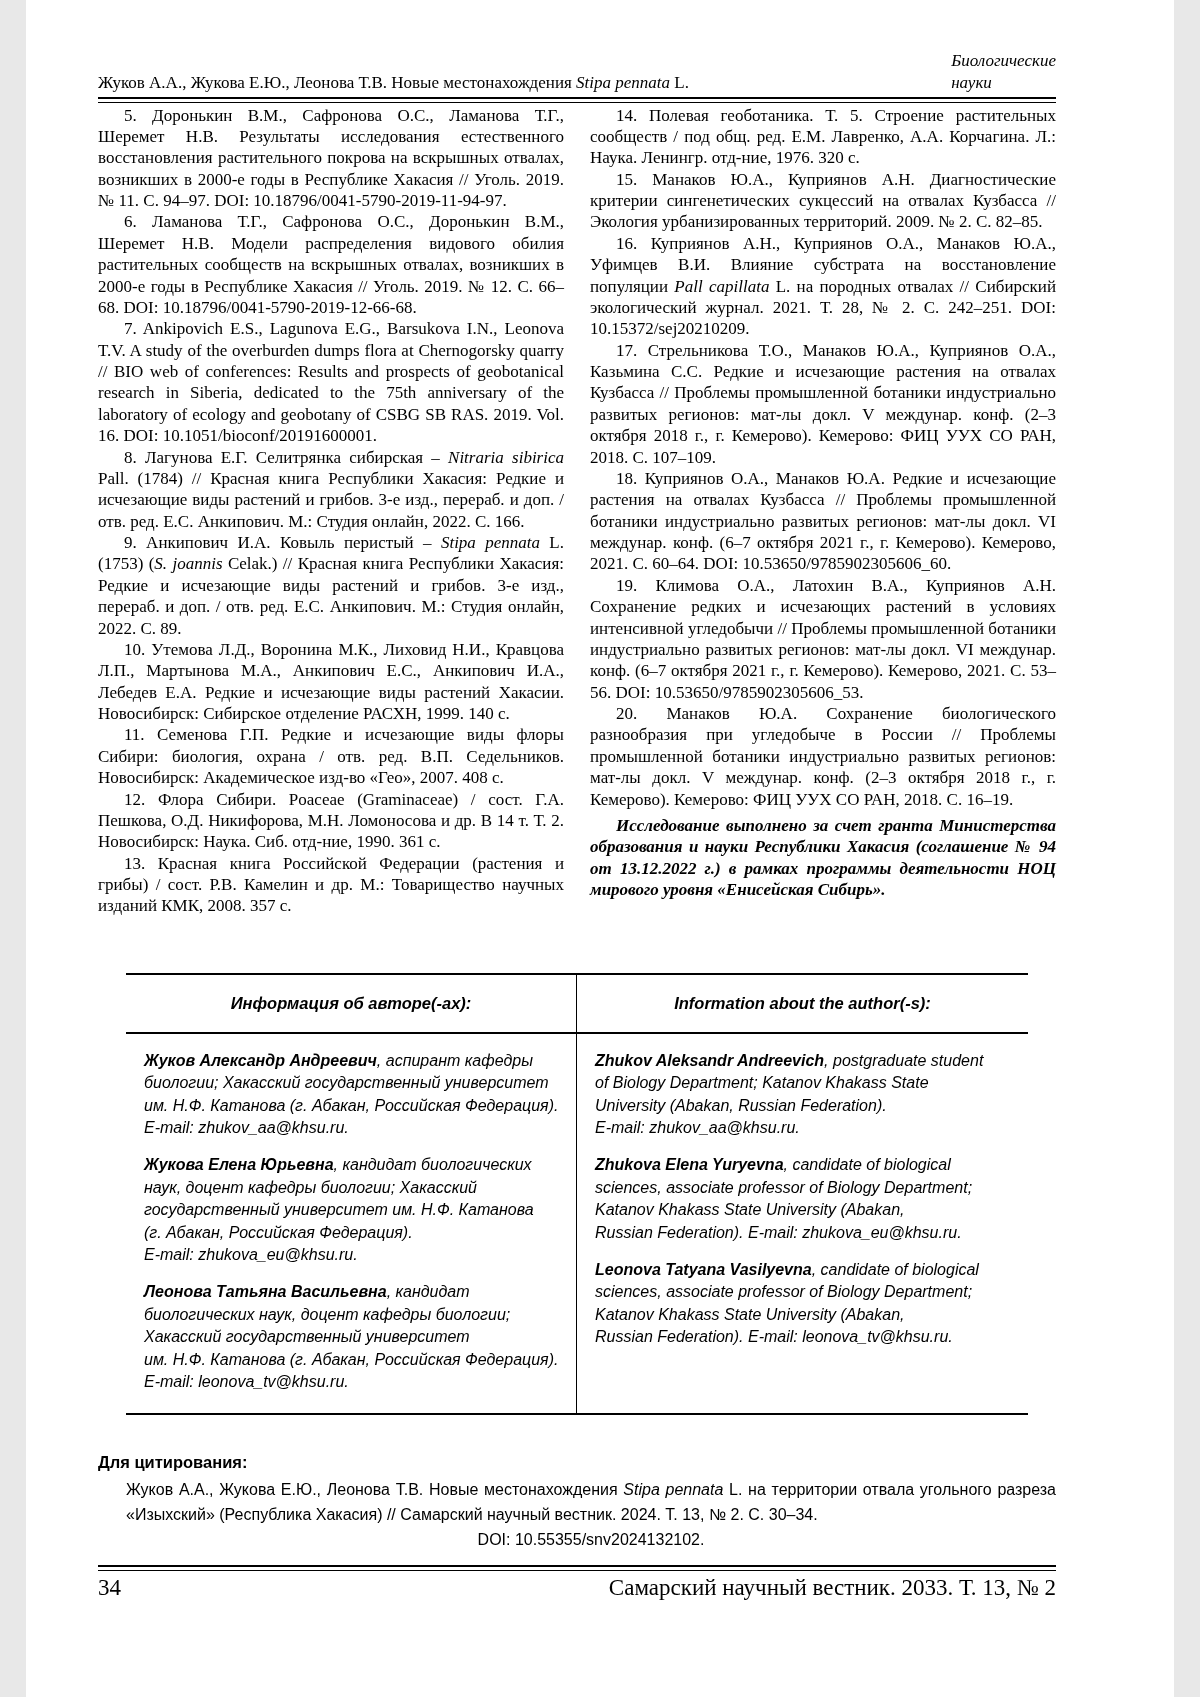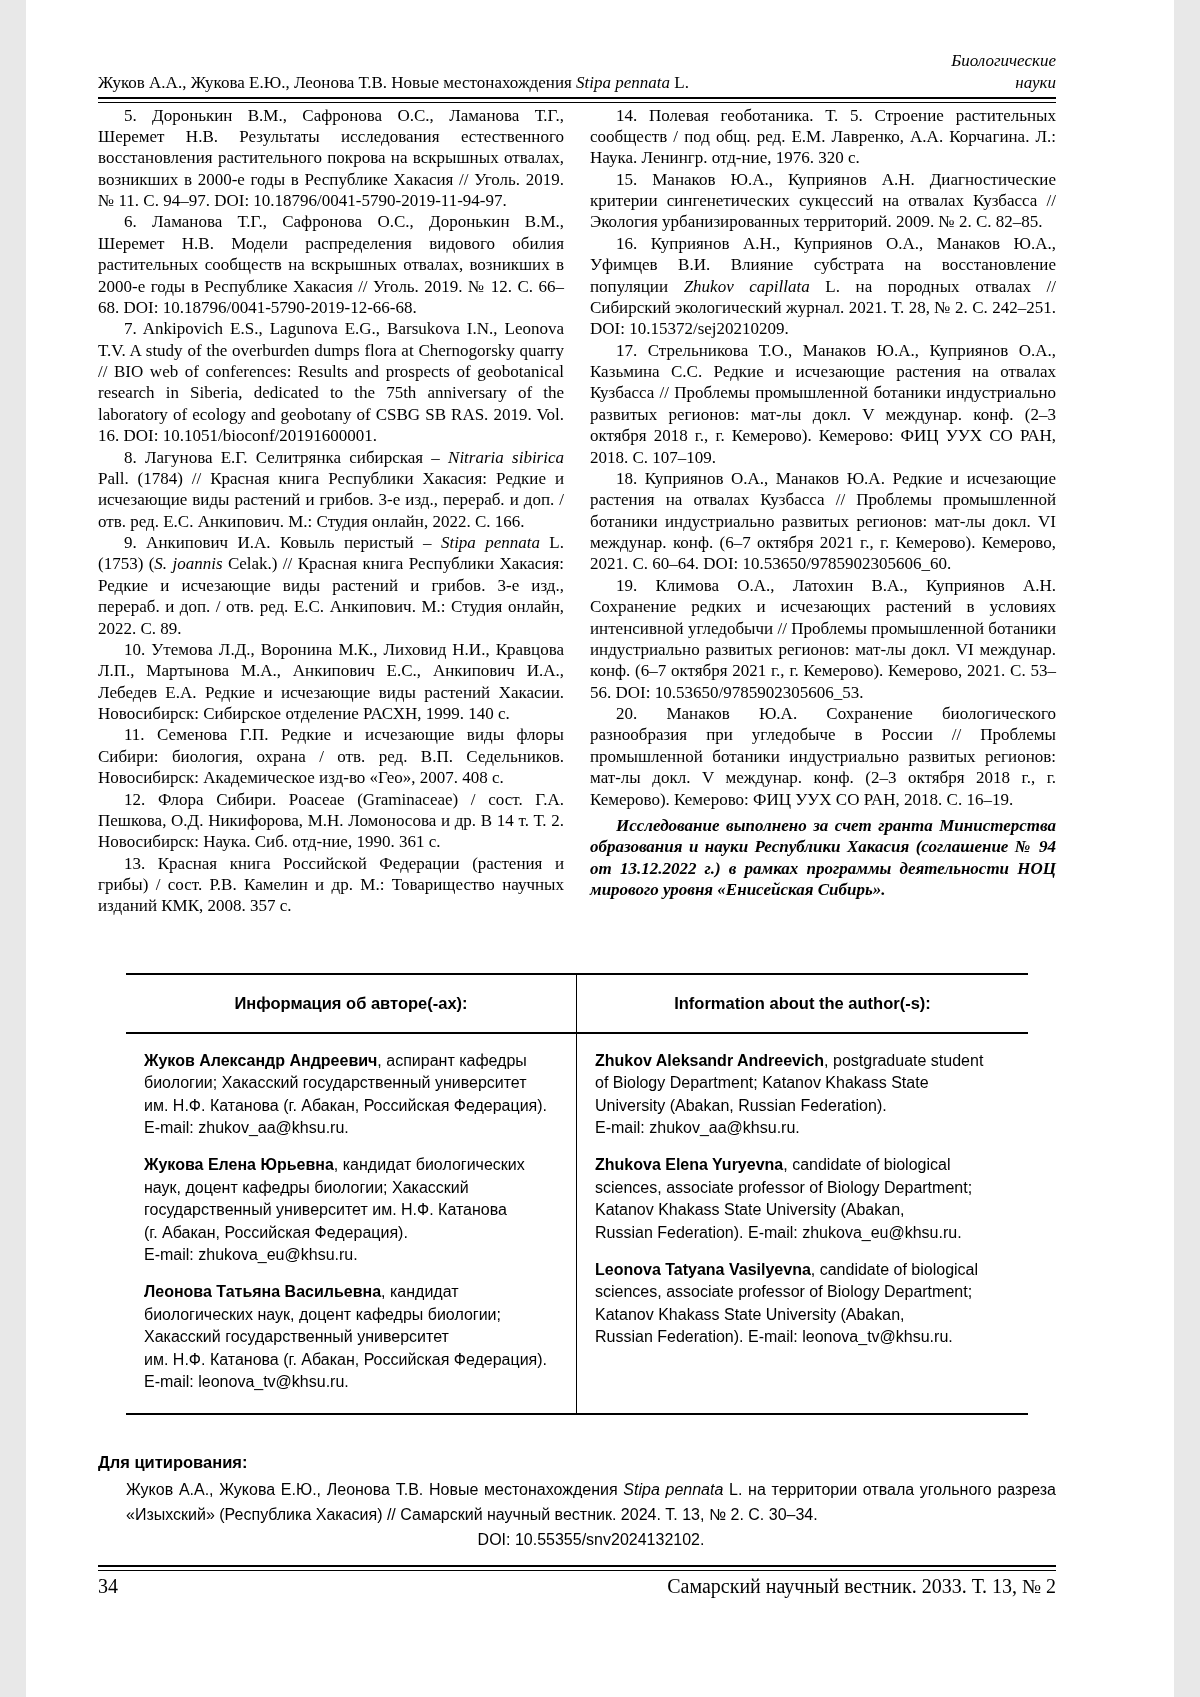--- a/index.html
+++ b/index.html
@@ -14,21 +14,21 @@
   }
   .content { width:958px; margin:0 0 0 72px; }
 
   
   .running-head {
     display:flex; justify-content:space-between; align-items:flex-end;
     padding-top:50px;
     font-size:17px; line-height:1.28;
   }
   .rh-left { max-width:700px; }
-  .rh-right { font-style:italic; text-align:right; white-space:nowrap; }
+  .rh-right { font-style:italic; text-align:left; white-space:nowrap; }
   .rule-double {
     height:3px;
     border-top:2.5px solid #000;
     border-bottom:1.2px solid #000;
     margin-top:3px;
   }
 
   
   .cols { display:flex; gap:26px; margin-top:2px; }
   .col { flex:1; text-align:justify; font-size:17px; line-height:1.258; }
@@ -38,21 +38,21 @@
     font-weight:bold; font-style:italic;
     text-align:justify;
   }
 
   
   .authors-table {
     display:grid; grid-template-columns:1fr 1fr;
     width:902px; margin:56px 0 8px 28px;
     border-top:2.5px solid #000; border-bottom:2.5px solid #000;
     font-family:"Liberation Sans", sans-serif;
-    font-size:16px; line-height:1.4;
+    font-size:16px; line-height:1.4;font-style:italic;
   }
   .th {
     font-weight:bold; text-align:center;
     padding:17px 8px;
     border-bottom:2.2px solid #000;
     font-size:16.5px;
   }
   .th-ru, .td-ru { border-right:1.8px solid #000; }
   .td { padding:16px 8px 20px 18px; }
   .author-block { margin:0 0 15px 0; }
@@ -65,21 +65,21 @@
     margin:6px 0 0 28px; width:930px;
     font-size:16px; line-height:1.55;
     text-align:justify;
   }
   .citation-doi { text-align:center; }
 
   
   .page-footer { margin-top:12px; }
   .footer-row {
     display:flex; justify-content:space-between;
-    font-size:20px; padding-top:4px;
+    font-size:23px; padding-top:4px;
   }
 </style>
 </head>
 <body>
 
 <div class="page">
   <div class="content">
 
     <div class="running-head">
       <div class="rh-left">
@@ -101,21 +101,21 @@
           <p class="ref">9. Анкипович И.А. Ковыль перистый – <i>Stipa pennata</i> L. (1753) (<i>S. joannis</i> Celak.) // Красная книга Республики Хакасия: Редкие и исчезающие виды растений и грибов. 3-е изд., перераб. и доп. / отв. ред. Е.С. Анкипович. М.: Студия онлайн, 2022. С. 89.</p>
           <p class="ref">10. Утемова Л.Д., Воронина М.К., Лиховид Н.И., Кравцова Л.П., Мартынова М.А., Анкипович Е.С., Анкипович И.А., Лебедев Е.А. Редкие и исчезающие виды растений Хакасии. Новосибирск: Сибирское отделение РАСХН, 1999. 140 с.</p>
           <p class="ref">11. Семенова Г.П. Редкие и исчезающие виды флоры Сибири: биология, охрана / отв. ред. В.П. Седельников. Новосибирск: Академическое изд-во «Гео», 2007. 408 с.</p>
           <p class="ref">12. Флора Сибири. Poaceae (Graminaceae) / сост. Г.А. Пешкова, О.Д. Никифорова, М.Н. Ломоносова и др. В 14 т. Т. 2. Новосибирск: Наука. Сиб. отд-ние, 1990. 361 с.</p>
           <p class="ref">13. Красная книга Российской Федерации (растения и грибы) / сост. Р.В. Камелин и др. М.: Товарищество научных изданий КМК, 2008. 357 с.</p>
         </div>
       <div class="col" id="refs-right">
 
       <p class="ref">14. Полевая геоботаника. Т. 5. Строение растительных сообществ / под общ. ред. Е.М. Лавренко, А.А. Корчагина. Л.: Наука. Ленингр. отд-ние, 1976. 320 с.</p>
           <p class="ref">15. Манаков Ю.А., Куприянов А.Н. Диагностические критерии сингенетических сукцессий на отвалах Кузбасса // Экология урбанизированных территорий. 2009. № 2. С. 82–85.</p>
-          <p class="ref">16. Куприянов А.Н., Куприянов О.А., Манаков Ю.А., Уфимцев В.И. Влияние субстрата на восстановление популяции <i>Zhukov capillata</i> L. на породных отвалах // Сибирский экологический журнал. 2021. Т. 28, № 2. С. 242–251. DOI: 10.15372/sej20210209.</p>
+          <p class="ref">16. Куприянов А.Н., Куприянов О.А., Манаков Ю.А., Уфимцев В.И. Влияние субстрата на восстановление популяции <i>Pall capillata</i> L. на породных отвалах // Сибирский экологический журнал. 2021. Т. 28, № 2. С. 242–251. DOI: 10.15372/sej20210209.</p>
           <p class="ref">17. Стрельникова Т.О., Манаков Ю.А., Куприянов О.А., Казьмина С.С. Редкие и исчезающие растения на отвалах Кузбасса // Проблемы промышленной ботаники индустриально развитых регионов: мат-лы докл. V междунар. конф. (2–3 октября 2018 г., г. Кемерово). Кемерово: ФИЦ УУХ СО РАН, 2018. С. 107–109.</p>
           <p class="ref">18. Куприянов О.А., Манаков Ю.А. Редкие и исчезающие растения на отвалах Кузбасса // Проблемы промышленной ботаники индустриально развитых регионов: мат-лы докл. VI междунар. конф. (6–7 октября 2021 г., г. Кемерово). Кемерово, 2021. С. 60–64. DOI: 10.53650/9785902305606_60.</p>
           <p class="ref">19. Климова О.А., Латохин В.А., Куприянов А.Н. Сохранение редких и исчезающих растений в условиях интенсивной угледобычи // Проблемы промышленной ботаники индустриально развитых регионов: мат-лы докл. VI междунар. конф. (6–7 октября 2021 г., г. Кемерово). Кемерово, 2021. С. 53–56. DOI: 10.53650/9785902305606_53.</p>
           <p class="ref">20. Манаков Ю.А. Сохранение биологического разнообразия при угледобыче в России // Проблемы промышленной ботаники индустриально развитых регионов: мат-лы докл. V междунар. конф. (2–3 октября 2018 г., г. Кемерово). Кемерово: ФИЦ УУХ СО РАН, 2018. С. 16–19.</p>
           <p class="funding">Исследование выполнено за счет гранта Министерства образования и науки Республики Хакасия (соглашение № 94 от 13.12.2022 г.) в рамках программы деятельности НОЦ мирового уровня «Енисейская Сибирь».</p>
         </div>
     </div>
 
     <div class="authors-table">
       <div class="th th-ru">Информация об авторе(-ах):</div>

